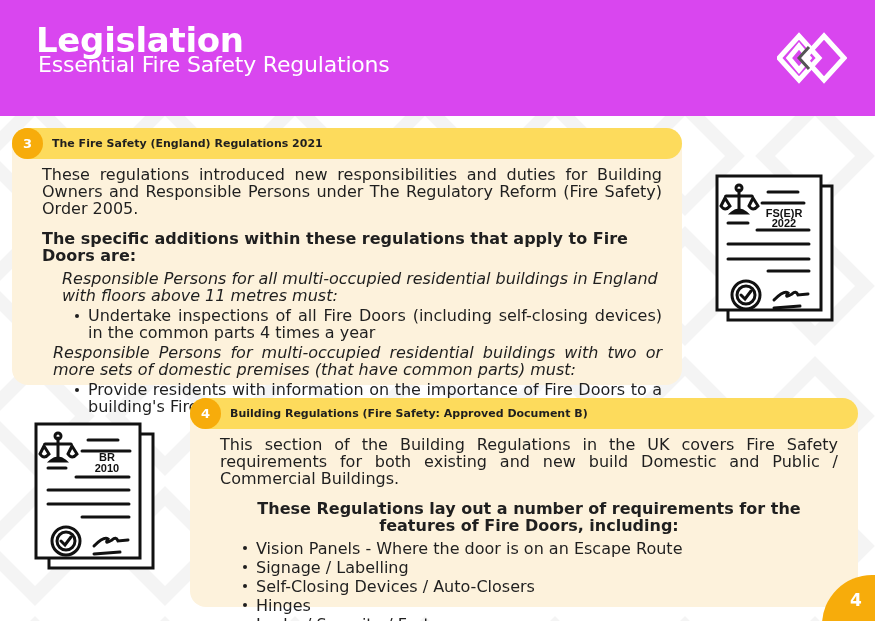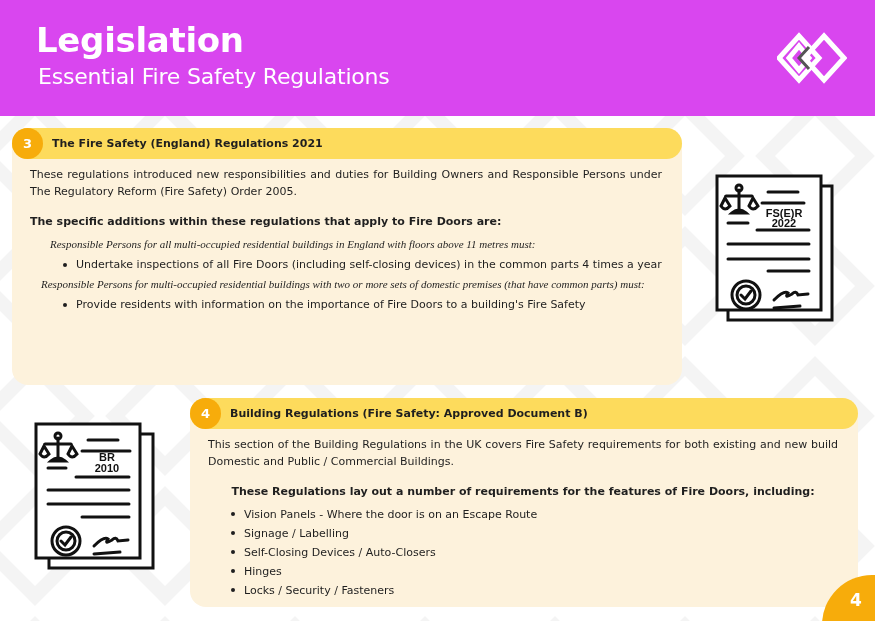--- a/index.html
+++ b/index.html
@@ -16,21 +16,21 @@
   }
   .header {
     position: absolute; left: 0; top: 0; width: 875px; height: 116px;
     background: #d946ef; z-index: 1;
   }
   .header-title {
     position: absolute; left: 36px; top: 20px;
     font-size: 34px; font-weight: bold; color: #ffffff; letter-spacing: -0.3px;
   }
   .header-subtitle {
-    position: absolute; left: 38px; top: 64px;
+    position: absolute; left: 38px; top: 52px;
     font-size: 22px; color: #ffffff; letter-spacing: -0.2px;
   }
   .logo { position: absolute; left: 777px; top: 30px; width: 70px; height: 56px; }
 
   .section {
     position: absolute; background: #fdf2dc; border-radius: 16px; z-index: 2;
   }
   .section-bar {
     position: absolute; left: 0; top: 0; right: 0; height: 31px;
     background: #fddb5c; border-radius: 16px;
@@ -38,26 +38,26 @@
   .section-num {
     position: absolute; left: 0; top: 0; width: 31px; height: 31px;
     border-radius: 50%; background: #f7ac0b; color: #fff;
     font-size: 13px; font-weight: bold; text-align: center; line-height: 31px;
   }
   .section-title {
     position: absolute; left: 40px; top: 0; line-height: 31px;
     font-size: 11px; font-weight: bold; color: #1f1f1f;
   }
   .section-body {
-    position: absolute; left: 18px; right: 20px;
-    font-size: 11px; line-height: 17px; color: #1f1f1f;
+    position: absolute; left: 30px; right: 20px;
+    font-size: 16px; line-height: 17px; color: #1f1f1f;
   }
   .p-justify { text-align: justify; }
   .p-bold { font-weight: bold; }
-  .p-italic { font-style: italic; margin-left: 20px; font-family: Liberation Serif, serif; }
+  .p-italic { font-style: italic; margin-left: 20px; }
   ul.bullets { list-style: none; margin-left: 46px; }
   ul.bullets li { position: relative; margin: 0; text-align: justify; }
   ul.bullets li::before {
     content: ""; position: absolute; left: -13px; top: 7px;
     width: 4px; height: 4px; border-radius: 50%; background: #1f1f1f;
   }
   .doc-icon { position: absolute; z-index: 2; }
   .page-corner {
     position: absolute; left: 822px; top: 575px; width: 100px; height: 100px;
     border-radius: 50%; background: #f7ac0b; z-index: 3;

